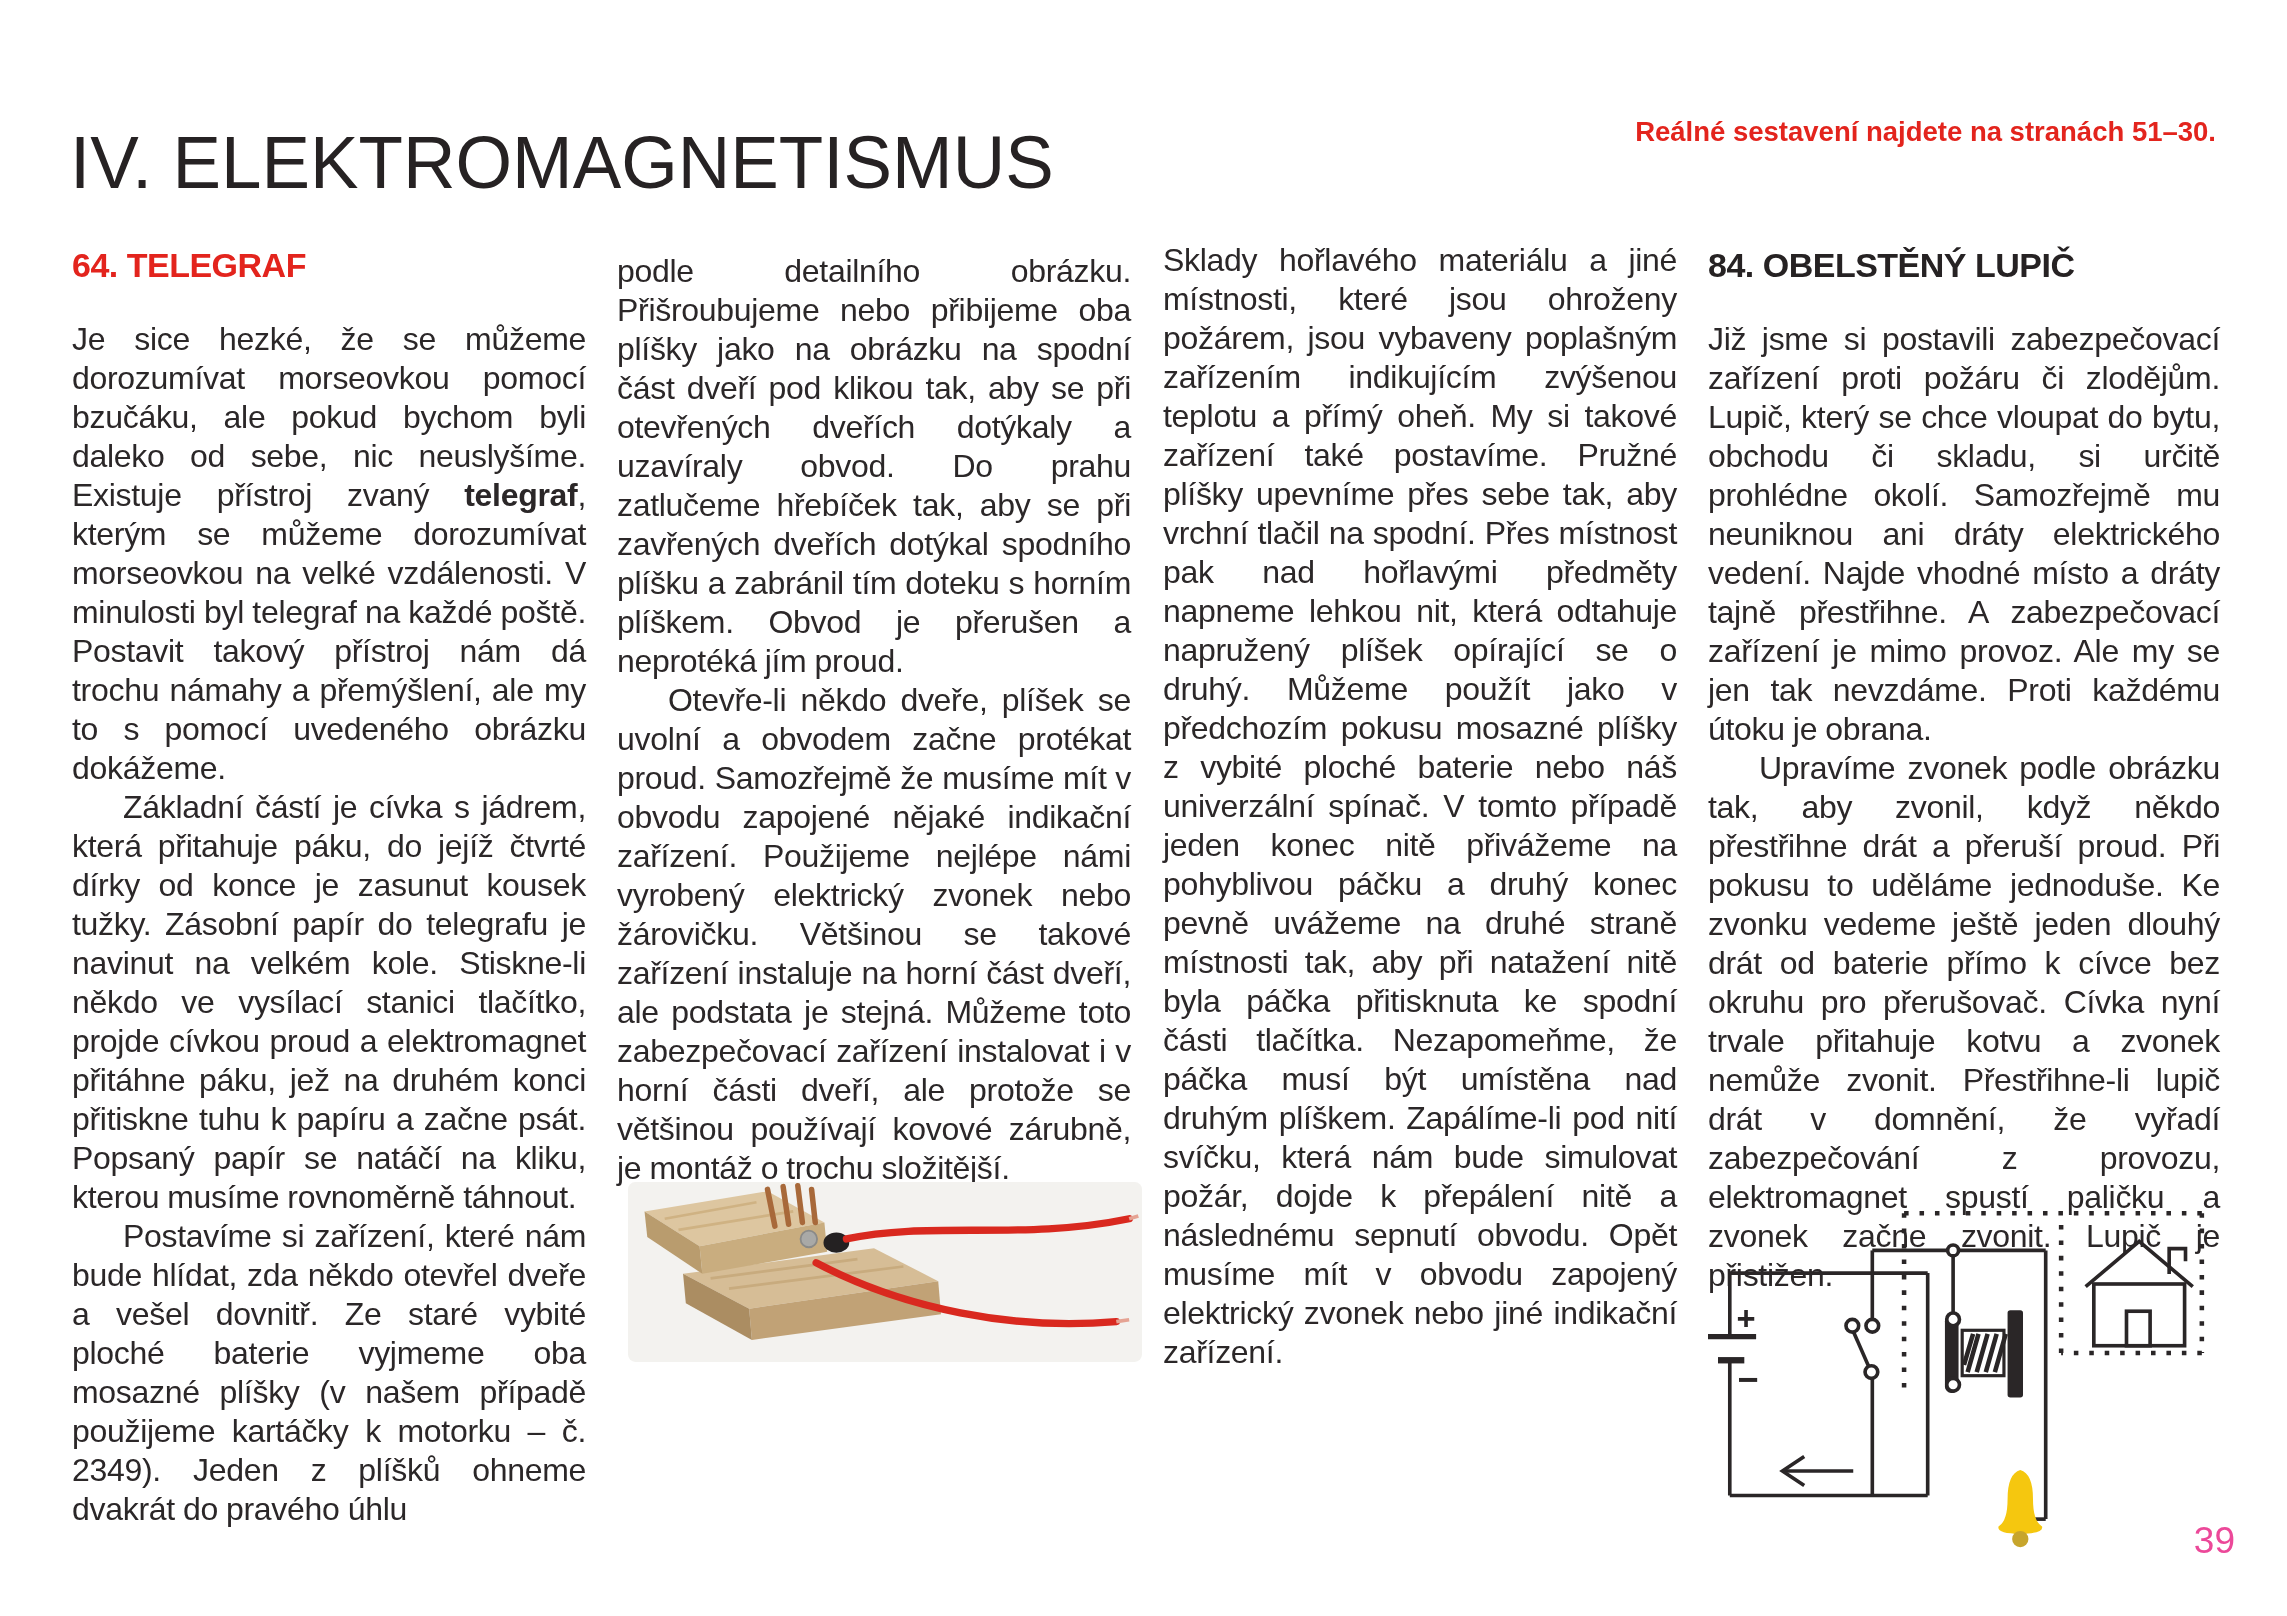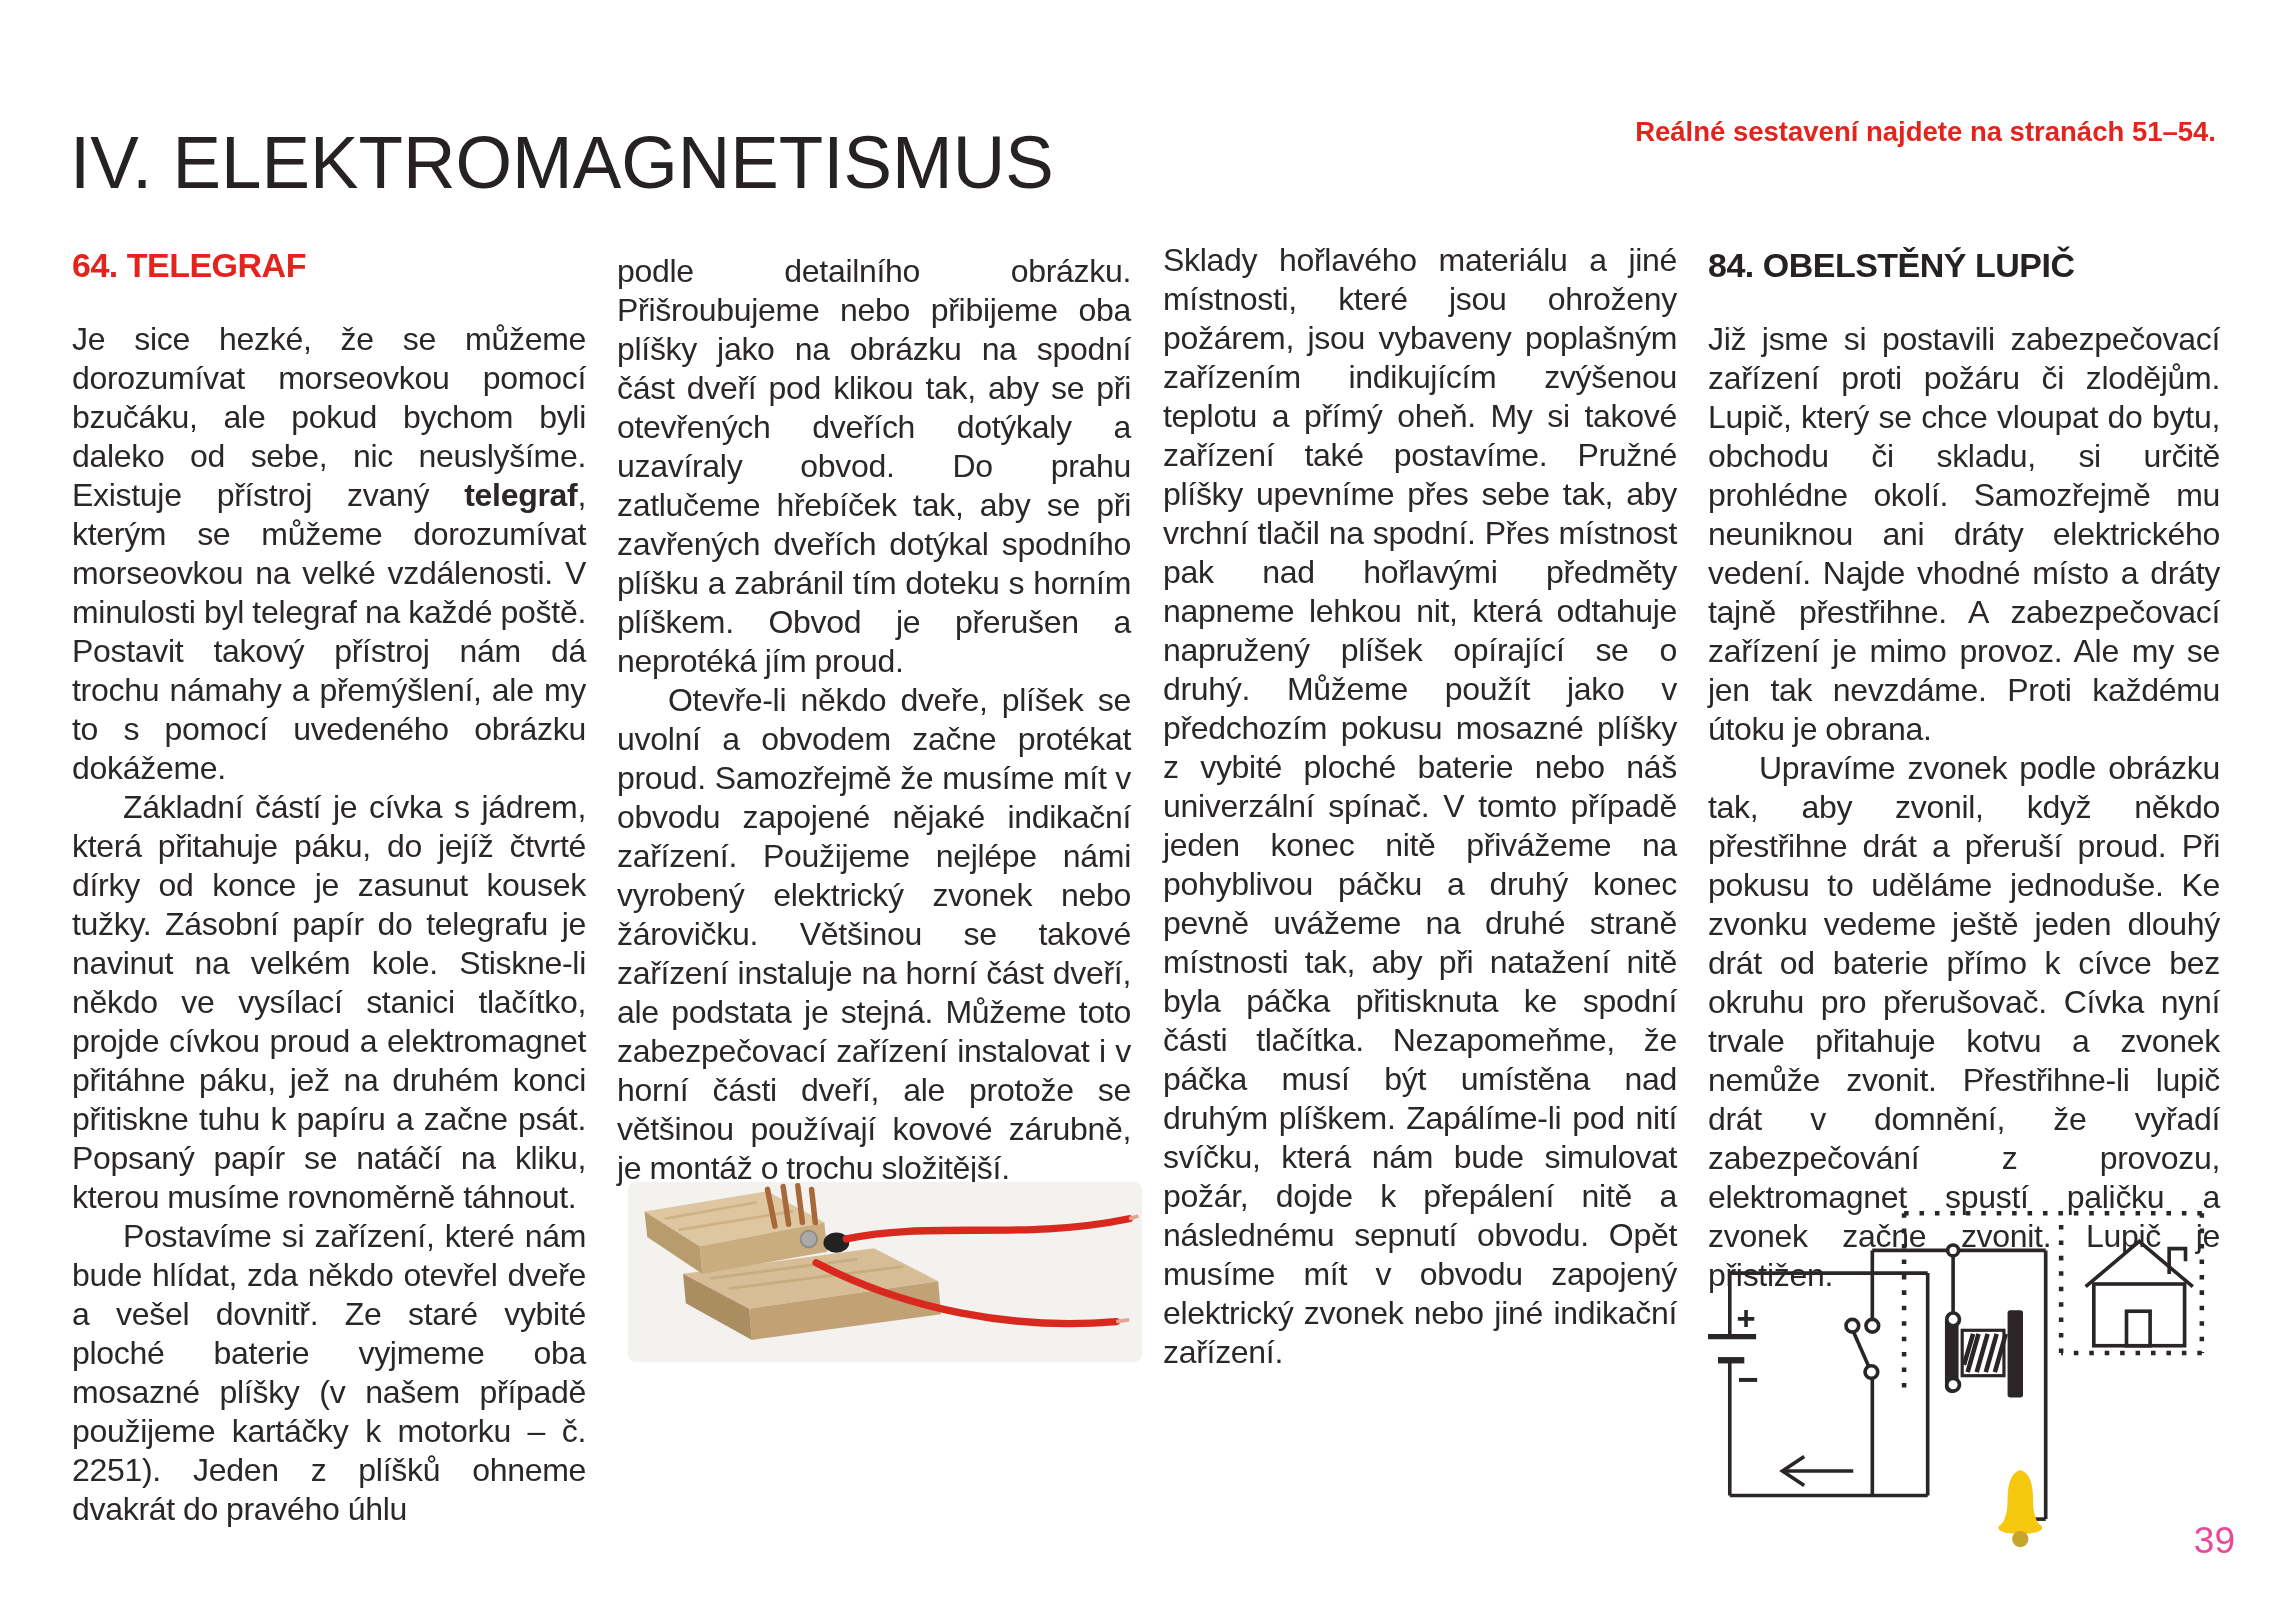--- a/index.html
+++ b/index.html
@@ -38,27 +38,27 @@
   .diagram-fig{position:absolute;left:1708px;top:1194px;width:512px;height:367px;}
   .page-number{
     position:absolute;right:53px;top:1520px;
     font-size:37px;color:#ec4899;font-weight:400;
   }
 </style>
 </head>
 <body>
 
 <div class="chapter-title">IV. ELEKTROMAGNETISMUS</div>
-<div class="top-note">Reálné sestavení najdete na stranách 51–54.</div>
+<div class="top-note">Reálné sestavení najdete na stranách 51–30.</div>
 
 <div class="col col-1">
   <h2 class="h-red">64. TELEGRAF</h2>
   <p class="body"><span>Je sice hezké, že se můžeme dorozumívat morseovkou pomocí bzučáku, ale pokud bychom byli daleko od sebe, nic neuslyšíme. Existuje přístroj zvaný </span><b class="inline-bold">telegraf</b><span>, kterým se můžeme dorozumívat morseovkou na velké vzdálenosti. V minulosti byl telegraf na každé poště. Postavit takový přístroj nám dá trochu námahy a přemýšlení, ale my to s pomocí uvedeného obrázku dokážeme.</span></p>
   <p class="body">Základní částí je cívka s jádrem, která přitahuje páku, do jejíž čtvrté dírky od konce je zasunut kousek tužky. Zásobní papír do telegrafu je navinut na velkém kole. Stiskne-li někdo ve vysílací stanici tlačítko, projde cívkou proud a elektromagnet přitáhne páku, jež na druhém konci přitiskne tuhu k papíru a začne psát. Popsaný papír se natáčí na kliku, kterou musíme rovnoměrně táhnout.</p>
-  <p class="body">Postavíme si zařízení, které nám bude hlídat, zda někdo otevřel dveře a vešel dovnitř. Ze staré vybité ploché baterie vyjmeme oba mosazné plíšky (v našem případě použijeme kartáčky k motorku – č. 2251). Jeden z plíšků ohneme dvakrát do pravého úhlu</p>
+  <p class="body">Postavíme si zařízení, které nám bude hlídat, zda někdo otevřel dveře a vešel dovnitř. Ze staré vybité ploché baterie vyjmeme oba mosazné plíšky (v našem případě použijeme kartáčky k motorku – č. 2349). Jeden z plíšků ohneme dvakrát do pravého úhlu</p>
 </div>
 
 <div class="col col-2">
   <p class="body">podle detailního obrázku. Přišroubujeme nebo přibijeme oba plíšky jako na obrázku na spodní část dveří pod klikou tak, aby se při otevřených dveřích dotýkaly a uzavíraly obvod. Do prahu zatlučeme hřebíček tak, aby se při zavřených dveřích dotýkal spodního plíšku a zabránil tím doteku s horním plíškem. Obvod je přerušen a neprotéká jím proud.</p>
   <p class="body">Otevře-li někdo dveře, plíšek se uvolní a obvodem začne protékat proud. Samozřejmě že musíme mít v obvodu zapojené nějaké indikační zařízení. Použijeme nejlépe námi vyrobený elektrický zvonek nebo žárovičku. Většinou se takové zařízení instaluje na horní část dveří, ale podstata je stejná. Můžeme toto zabezpečovací zařízení instalovat i v horní části dveří, ale protože se většinou používají kovové zárubně, je montáž o trochu složitější.</p>
 </div>
 
 <div class="col col-3">
   <p class="body">Sklady hořlavého materiálu a jiné místnosti, které jsou ohroženy požárem, jsou vybaveny poplašným zařízením indikujícím zvýšenou teplotu a přímý oheň. My si takové zařízení také postavíme. Pružné plíšky upevníme přes sebe tak, aby vrchní tlačil na spodní. Přes místnost pak nad hořlavými předměty napneme lehkou nit, která odtahuje napružený plíšek opírající se o druhý. Můžeme použít jako v předchozím pokusu mosazné plíšky z vybité ploché baterie nebo náš univerzální spínač. V tomto případě jeden konec nitě přivážeme na pohyblivou páčku a druhý konec pevně uvážeme na druhé straně místnosti tak, aby při natažení nitě byla páčka přitisknuta ke spodní části tlačítka. Nezapomeňme, že páčka musí být umístěna nad druhým plíškem. Zapálíme-li pod nití svíčku, která nám bude simulovat požár, dojde k přepálení nitě a následnému sepnutí obvodu. Opět musíme mít v obvodu zapojený elektrický zvonek nebo jiné indikační zařízení.</p>
 </div>

